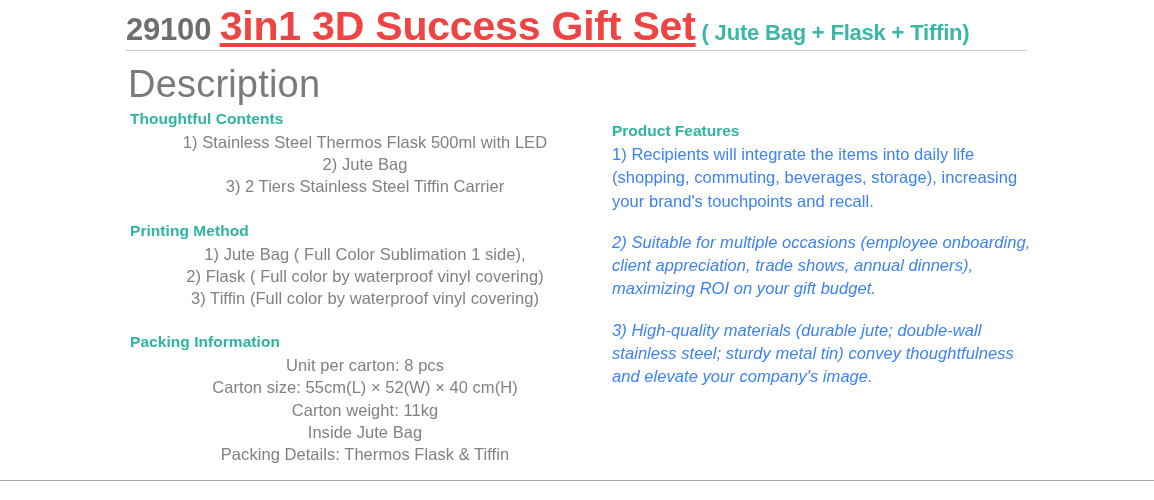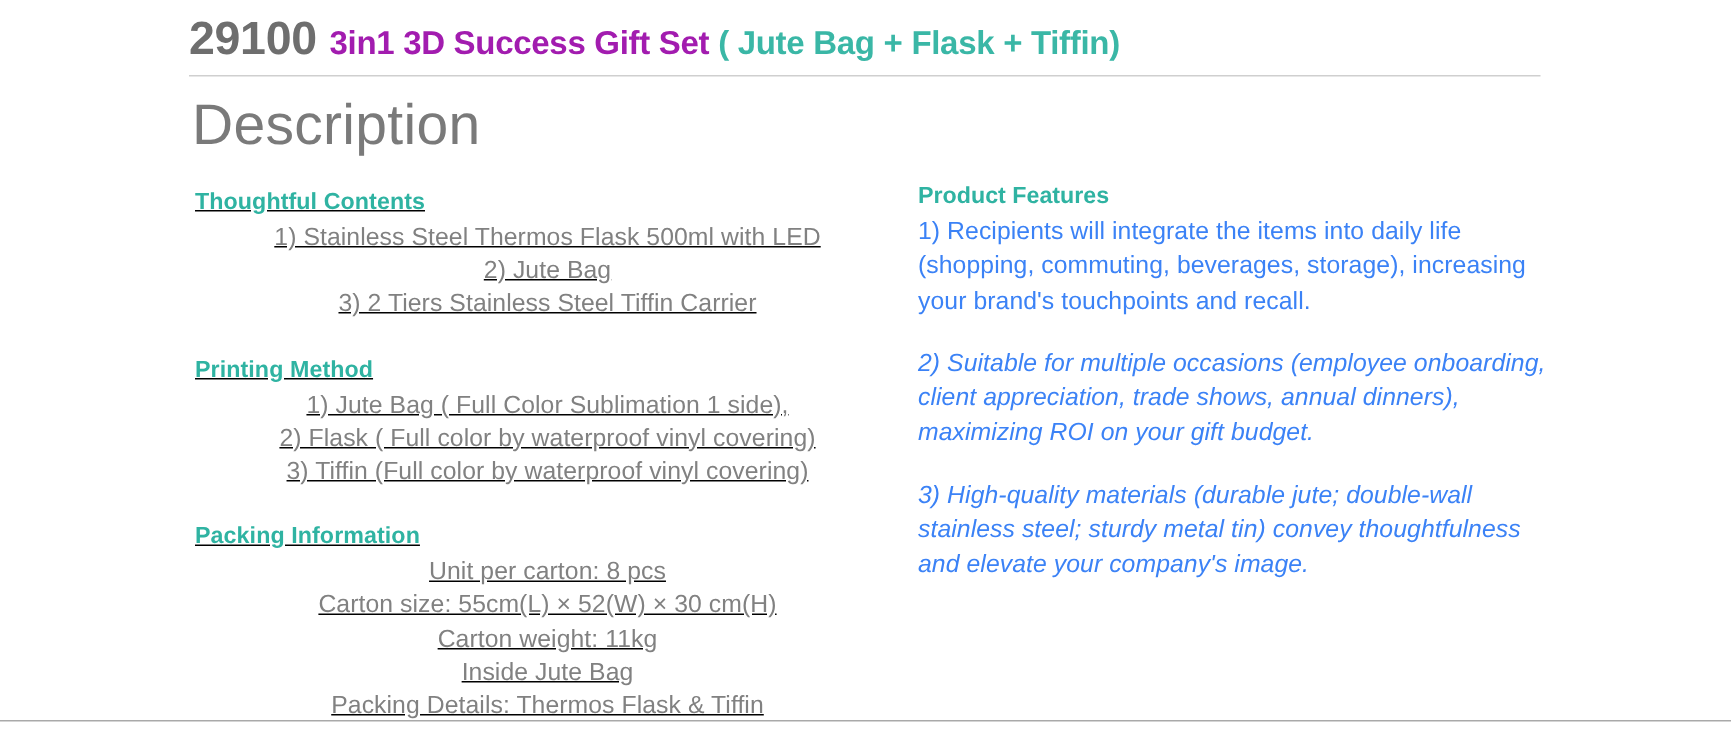--- a/index.html
+++ b/index.html
@@ -35,23 +35,24 @@
     line-height: 34px;
     font-weight: bold;
     letter-spacing: -0.2px;
   }
   .title-code {
     font-size: 31px;
     color: #6e6e6e;
     font-weight: bold;
   }
   .title-main {
-    font-size: 22px;
-    color: #a21caf;
+    font-size: 41px;
+    color: #ef4444;
     font-weight: bold;
+    text-decoration: underline;
   }
   .title-sub {
     font-size: 22px;
     color: #3ab7a6;
     font-weight: bold;
   }
   .title-rule {
     position: absolute;
     left: 126px;
     top: 50px;
@@ -69,23 +70,22 @@
     color: #7a7a7a;
     font-weight: normal;
     letter-spacing: 0.2px;
     line-height: 40px;
   }
 
   
   .col-left {
     position: absolute;
     left: 130px;
-    top: 124px;
+    top: 108px;
     width: 470px;
-    text-decoration: underline;
   }
   .col-right {
     position: absolute;
     left: 612px;
     top: 119px;
     width: 420px;
   }
 
   .sec-heading {
     font-size: 15.5px;
@@ -164,21 +164,21 @@
     <div class="section">
       <div class="sec-heading">Printing Method</div>
       <p class="sec-line">1) Jute Bag ( Full Color Sublimation 1 side),</p>
       <p class="sec-line">2) Flask ( Full color by waterproof vinyl covering)</p>
       <p class="sec-line">3) Tiffin (Full color by waterproof vinyl covering)</p>
     </div>
 
     <div class="section">
       <div class="sec-heading">Packing Information</div>
       <p class="sec-line">Unit per carton: 8 pcs</p>
-      <p class="sec-line">Carton size: 55cm(L) × 52(W) × 30 cm(H)</p>
+      <p class="sec-line">Carton size: 55cm(L) × 52(W) × 40 cm(H)</p>
       <p class="sec-line">Carton weight: 11kg</p>
       <p class="sec-line">Inside Jute Bag</p>
       <p class="sec-line">Packing Details: Thermos Flask &amp; Tiffin</p>
     </div>
 
   </div>
 
   <div class="col-right">
     <div class="feat-heading">Product Features</div>
     <p class="feat-para">1) Recipients will integrate the items into daily life (shopping, commuting, beverages, storage), increasing your brand's touchpoints and recall.</p>

